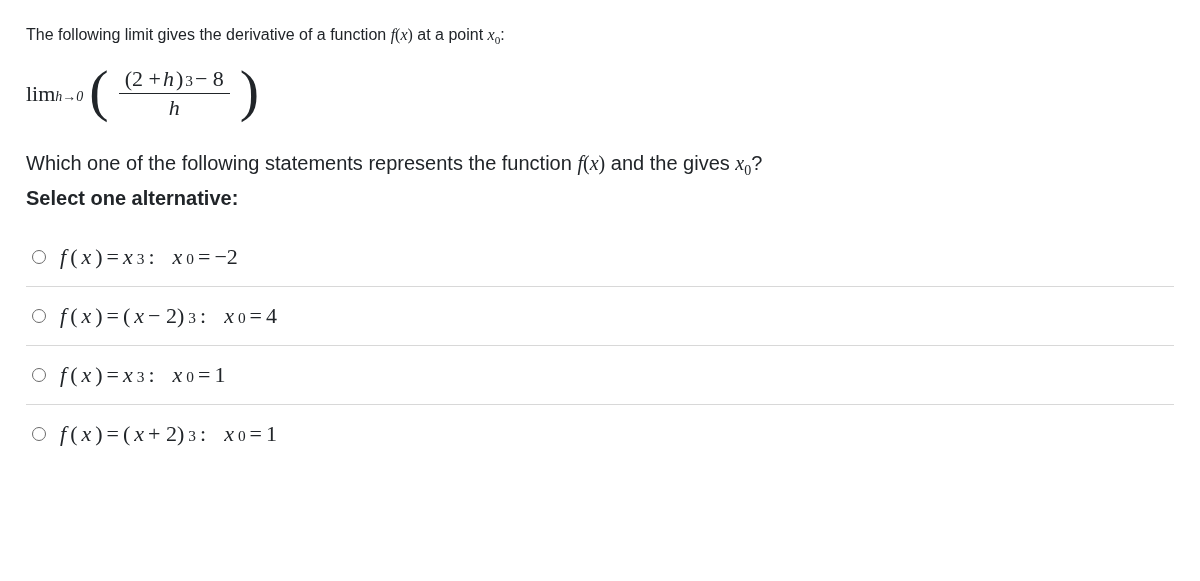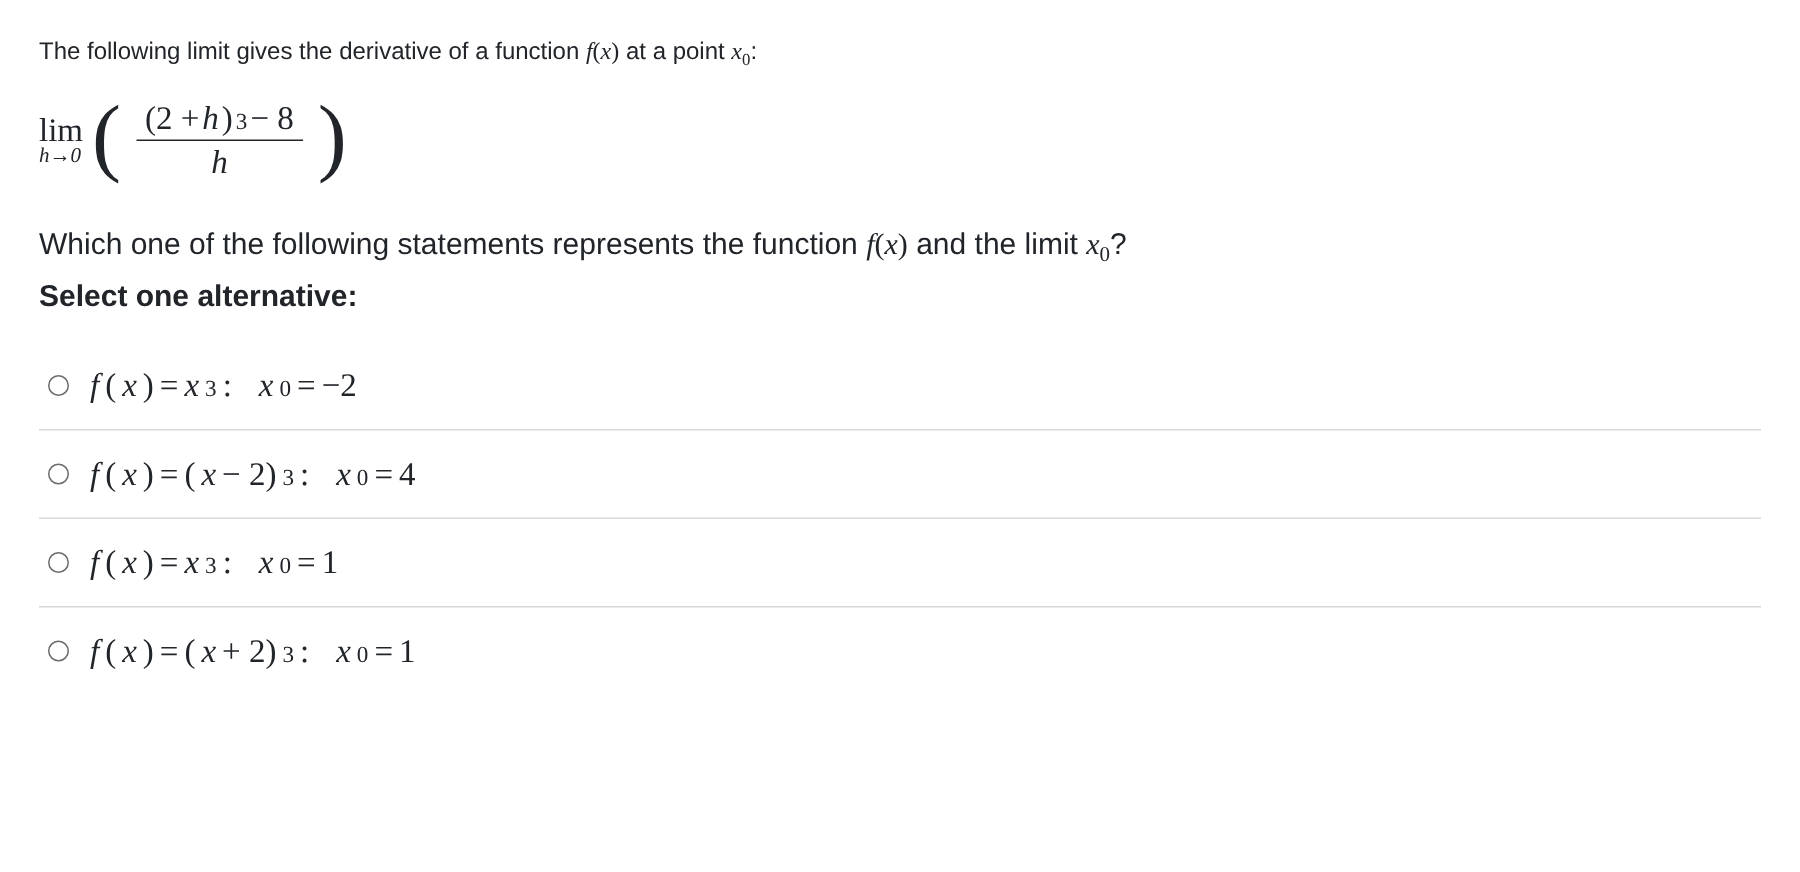--- a/index.html
+++ b/index.html
@@ -43,22 +43,22 @@
   .limit-block {
     display: flex;
     align-items: center;
     gap: 6px;
     margin: 6px 0 28px 0;
     font-family: "Times New Roman", Times, serif;
     font-size: 22px;
   }
   .lim-stack {
     display: flex;
-    flex-direction: column;
-    align-items: flex-start;
+    flex-direction: row;
+    align-items: flex-end;
     line-height: 1.05;
   }
   .lim-top { font-style: normal; }
   .lim-bot { font-size: 14px; font-style: italic; }
   .big-paren {
     font-size: 58px;
     line-height: 0;
     font-family: "Times New Roman", Times, serif;
     position: relative;
     top: -3px;
@@ -150,21 +150,21 @@
           <span class="math-up"> − 8</span>
       </span>
       <span class="den math-ital">h</span>
     </span>
     <span class="big-paren">)</span>
   </div>
 
   <div class="followup">
     <span>Which one of the following statements represents the function </span>
     <span class="math-ital"><span>f</span><span class="math-up">(</span><span>x</span><span class="math-up">)</span></span>
-    <span> and the limit </span>
+    <span> and the gives </span>
     <span class="math-ital"><span>x</span><span class="sub">0</span></span><span>?</span>
   </div>
 
   <div class="select-label">Select one alternative:</div>
 
   <div class="options">
 
     <div class="option-row">
       <span class="radio"></span>
       <span class="opt-math">

